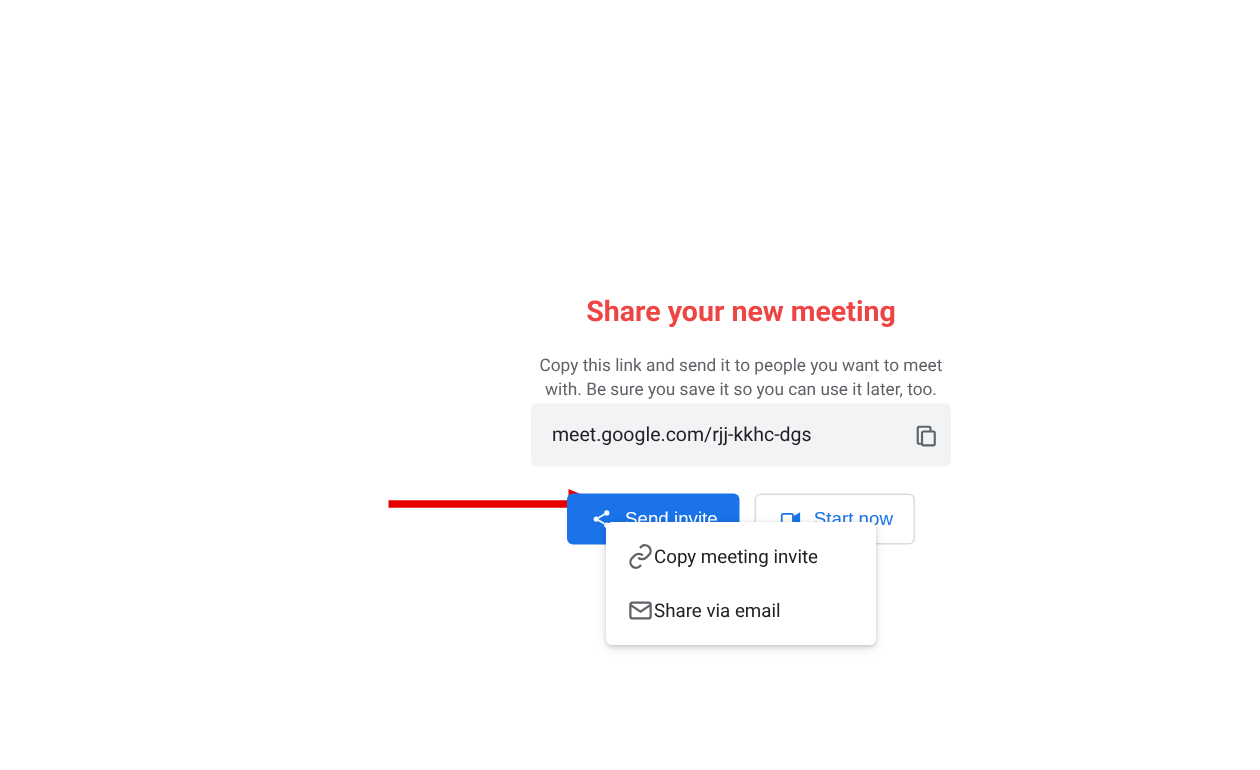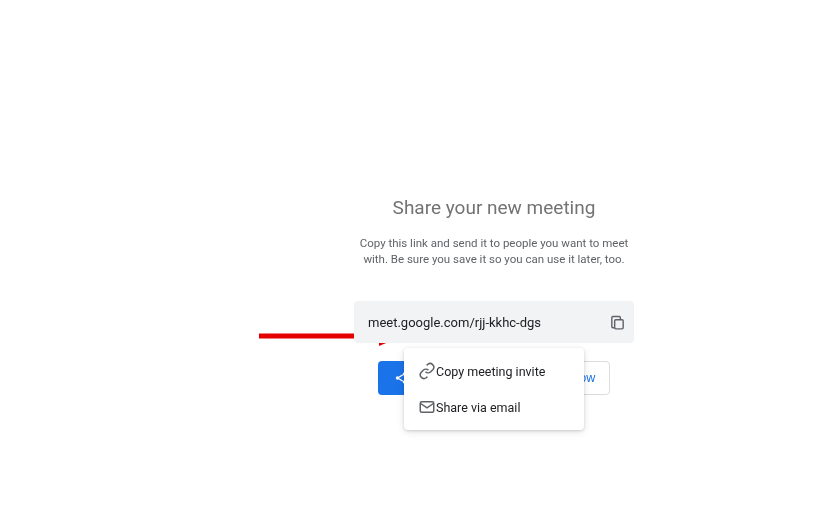--- a/index.html
+++ b/index.html
@@ -15,31 +15,31 @@
       position: relative;
     }
     .container {
       position: absolute;
       left: 354px;
       top: 196px;
       width: 280px;
     }
     .title {
       font-size: 19px;
-      font-weight: 400;
-      color: #737373;
+      font-weight: 700;
+      color: #ef4444;
       text-align: center;
       margin-bottom: 16px;
     }
     .subtitle {
       font-size: 11.5px;
       color: #5f6368;
       text-align: center;
       line-height: 16px;
-      margin-bottom: 34px;
+      margin-bottom: 2px;
     }
     .link-box {
       background: #f1f3f4;
       border-radius: 4px;
       padding: 10px 6px 10px 14px;
       display: flex;
       align-items: center;
       justify-content: space-between;
       margin-bottom: 18px;
     }

